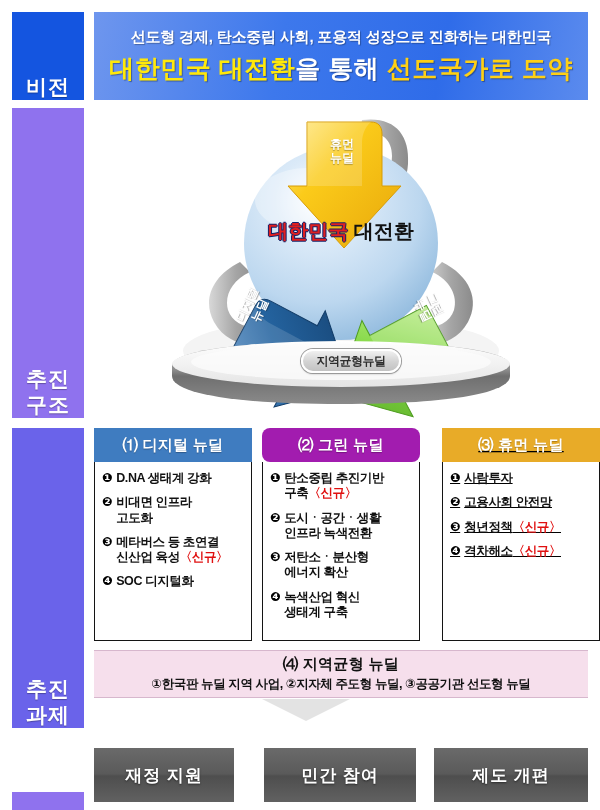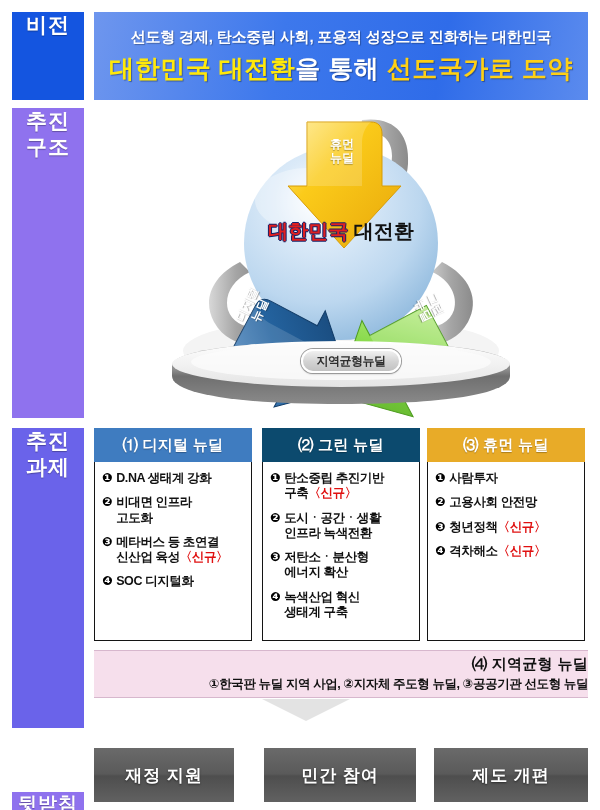--- a/index.html
+++ b/index.html
@@ -8,21 +8,21 @@
     background: #ffffff;
     font-family: "Liberation Sans", "DejaVu Sans", sans-serif;
     position: relative;
     overflow: hidden;
   }
 
   
   .side-label {
     position: absolute;
     display: flex;
-    align-items: flex-start;
+    align-items: flex-end;
     justify-content: center;
     text-align: center;
     color: #ffffff;
     font-weight: bold;
     letter-spacing: 1px;
     line-height: 1.25;
     text-shadow: 0 1px 1px rgba(0,0,0,.30);
   }
 
   
@@ -111,31 +111,31 @@
   }
   #tasks-area {
     position: absolute;
     left: 94px; top: 428px; width: 542px; height: 300px;
   }
   .task-col {
     position: absolute; top: 0; width: 158px;
   }
   #task-col-1 { left: 0; }
   #task-col-2 { left: 168px; }
-  #task-col-3 { left: 333px; }
+  #task-col-3 { left: 348px; text-decoration: underline; }
 
   .col-head {
     height: 34px;
     display: flex; align-items: center; justify-content: center;
     color: #ffffff; font-weight: bold; font-size: 15px;
     letter-spacing: .3px;
     text-shadow: 0 1px 1px rgba(0,0,0,.28);
   }
   #task-col-1 .col-head { background: #3f7cc0; }
-  #task-col-2 .col-head { background: #0c4a6e; }
+  #task-col-2 .col-head { background: #a21caf; border-radius: 8px; }
   #task-col-3 .col-head { background: #e8ab28; }
 
   .col-body {
     border: 1.5px solid #141414;
     border-top: none;
     background: #ffffff;
     height: 179px;
     padding: 9px 6px 4px 7px;
   }
   .task-item {
@@ -152,21 +152,21 @@
   .task-text .new { color: #e01010; }
 
   
   #regional-band {
     position: absolute;
     left: 94px; top: 650px; width: 494px; height: 48px;
     background: #f6dfec;
     border-top: 1px solid #d7b7cd;
     border-bottom: 1px solid #d7b7cd;
     display: flex; flex-direction: column;
-    align-items: flex-end; justify-content: center; gap: 2px;
+    align-items: center; justify-content: center; gap: 2px;
   }
   #regional-title {
     font-size: 15px; font-weight: bold; color: #111111; letter-spacing: .3px;
   }
   #regional-sub {
     font-size: 12.5px; font-weight: bold; color: #111111; letter-spacing: -.4px;
     white-space: nowrap;
   }
 
   

